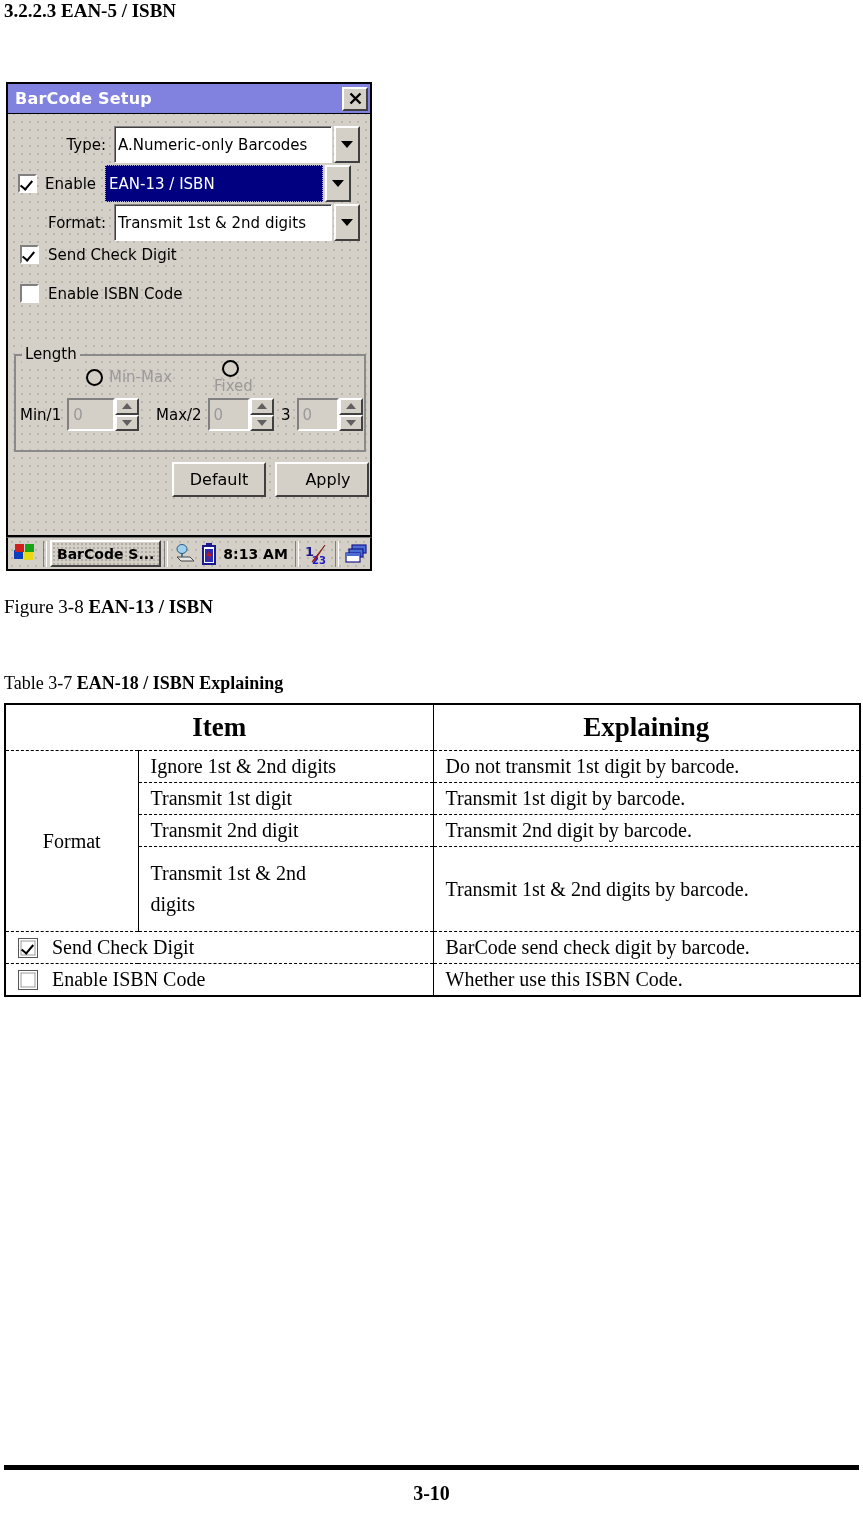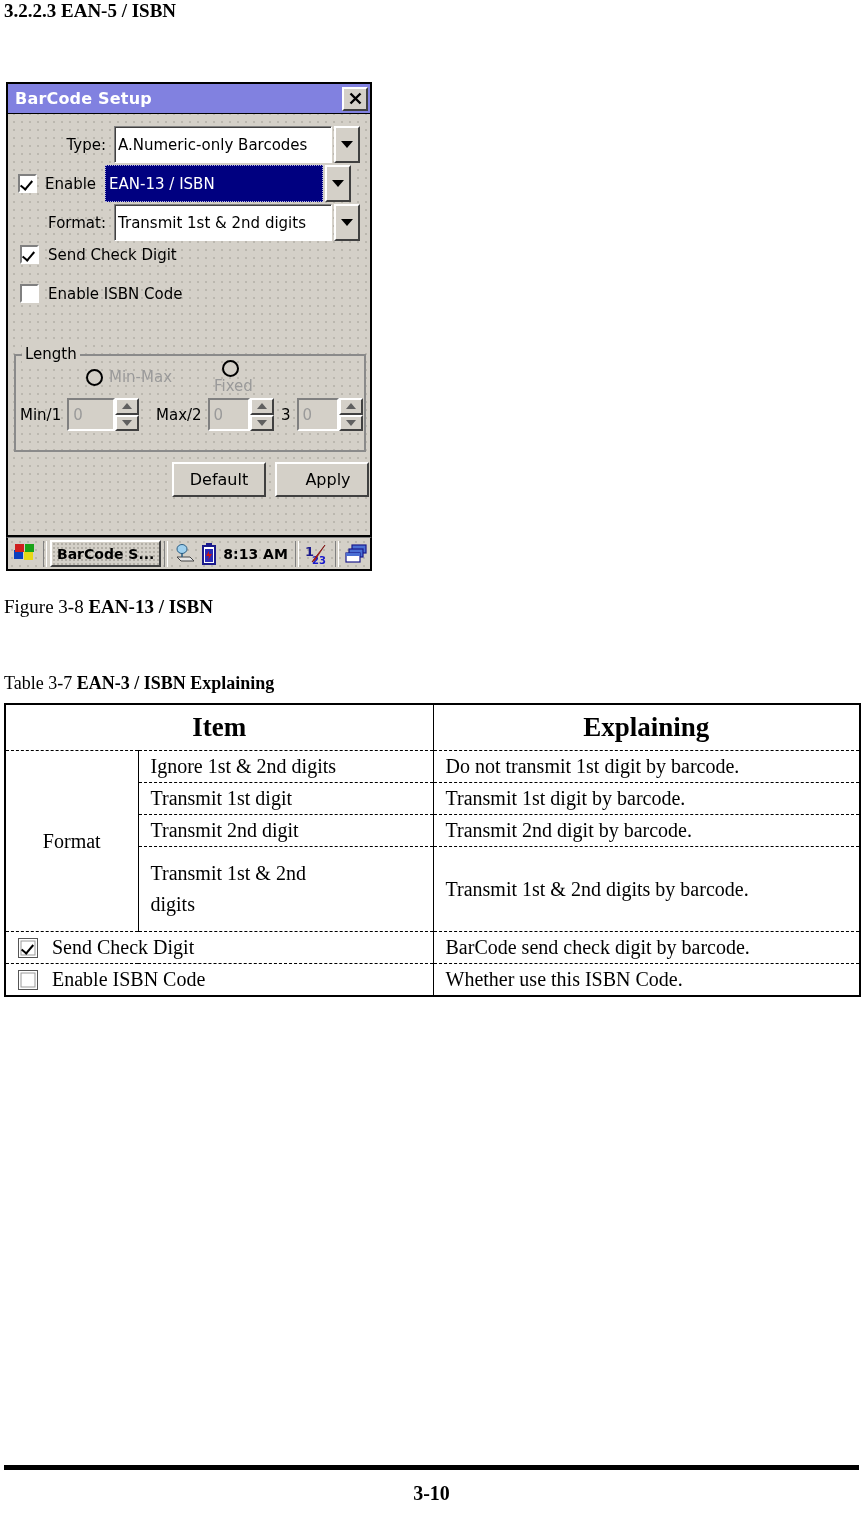--- a/index.html
+++ b/index.html
@@ -603,21 +603,21 @@
       </svg>
     </span>
   </div>
 </div>
 
 <div class="caption" style="top:596px;">
   <span>Figure 3-8 </span><b>EAN-13 / ISBN</b>
 </div>
 
 <div class="caption small" style="top:673px;">
-  <span>Table 3-7 </span><b>EAN-3 / ISBN Explaining</b>
+  <span>Table 3-7 </span><b>EAN-18 / ISBN Explaining</b>
 </div>
 
 <table class="doc-table">
   <colgroup>
     <col style="width:133px">
     <col style="width:295px">
     <col style="width:427px">
   </colgroup>
   <thead>
     <tr>

